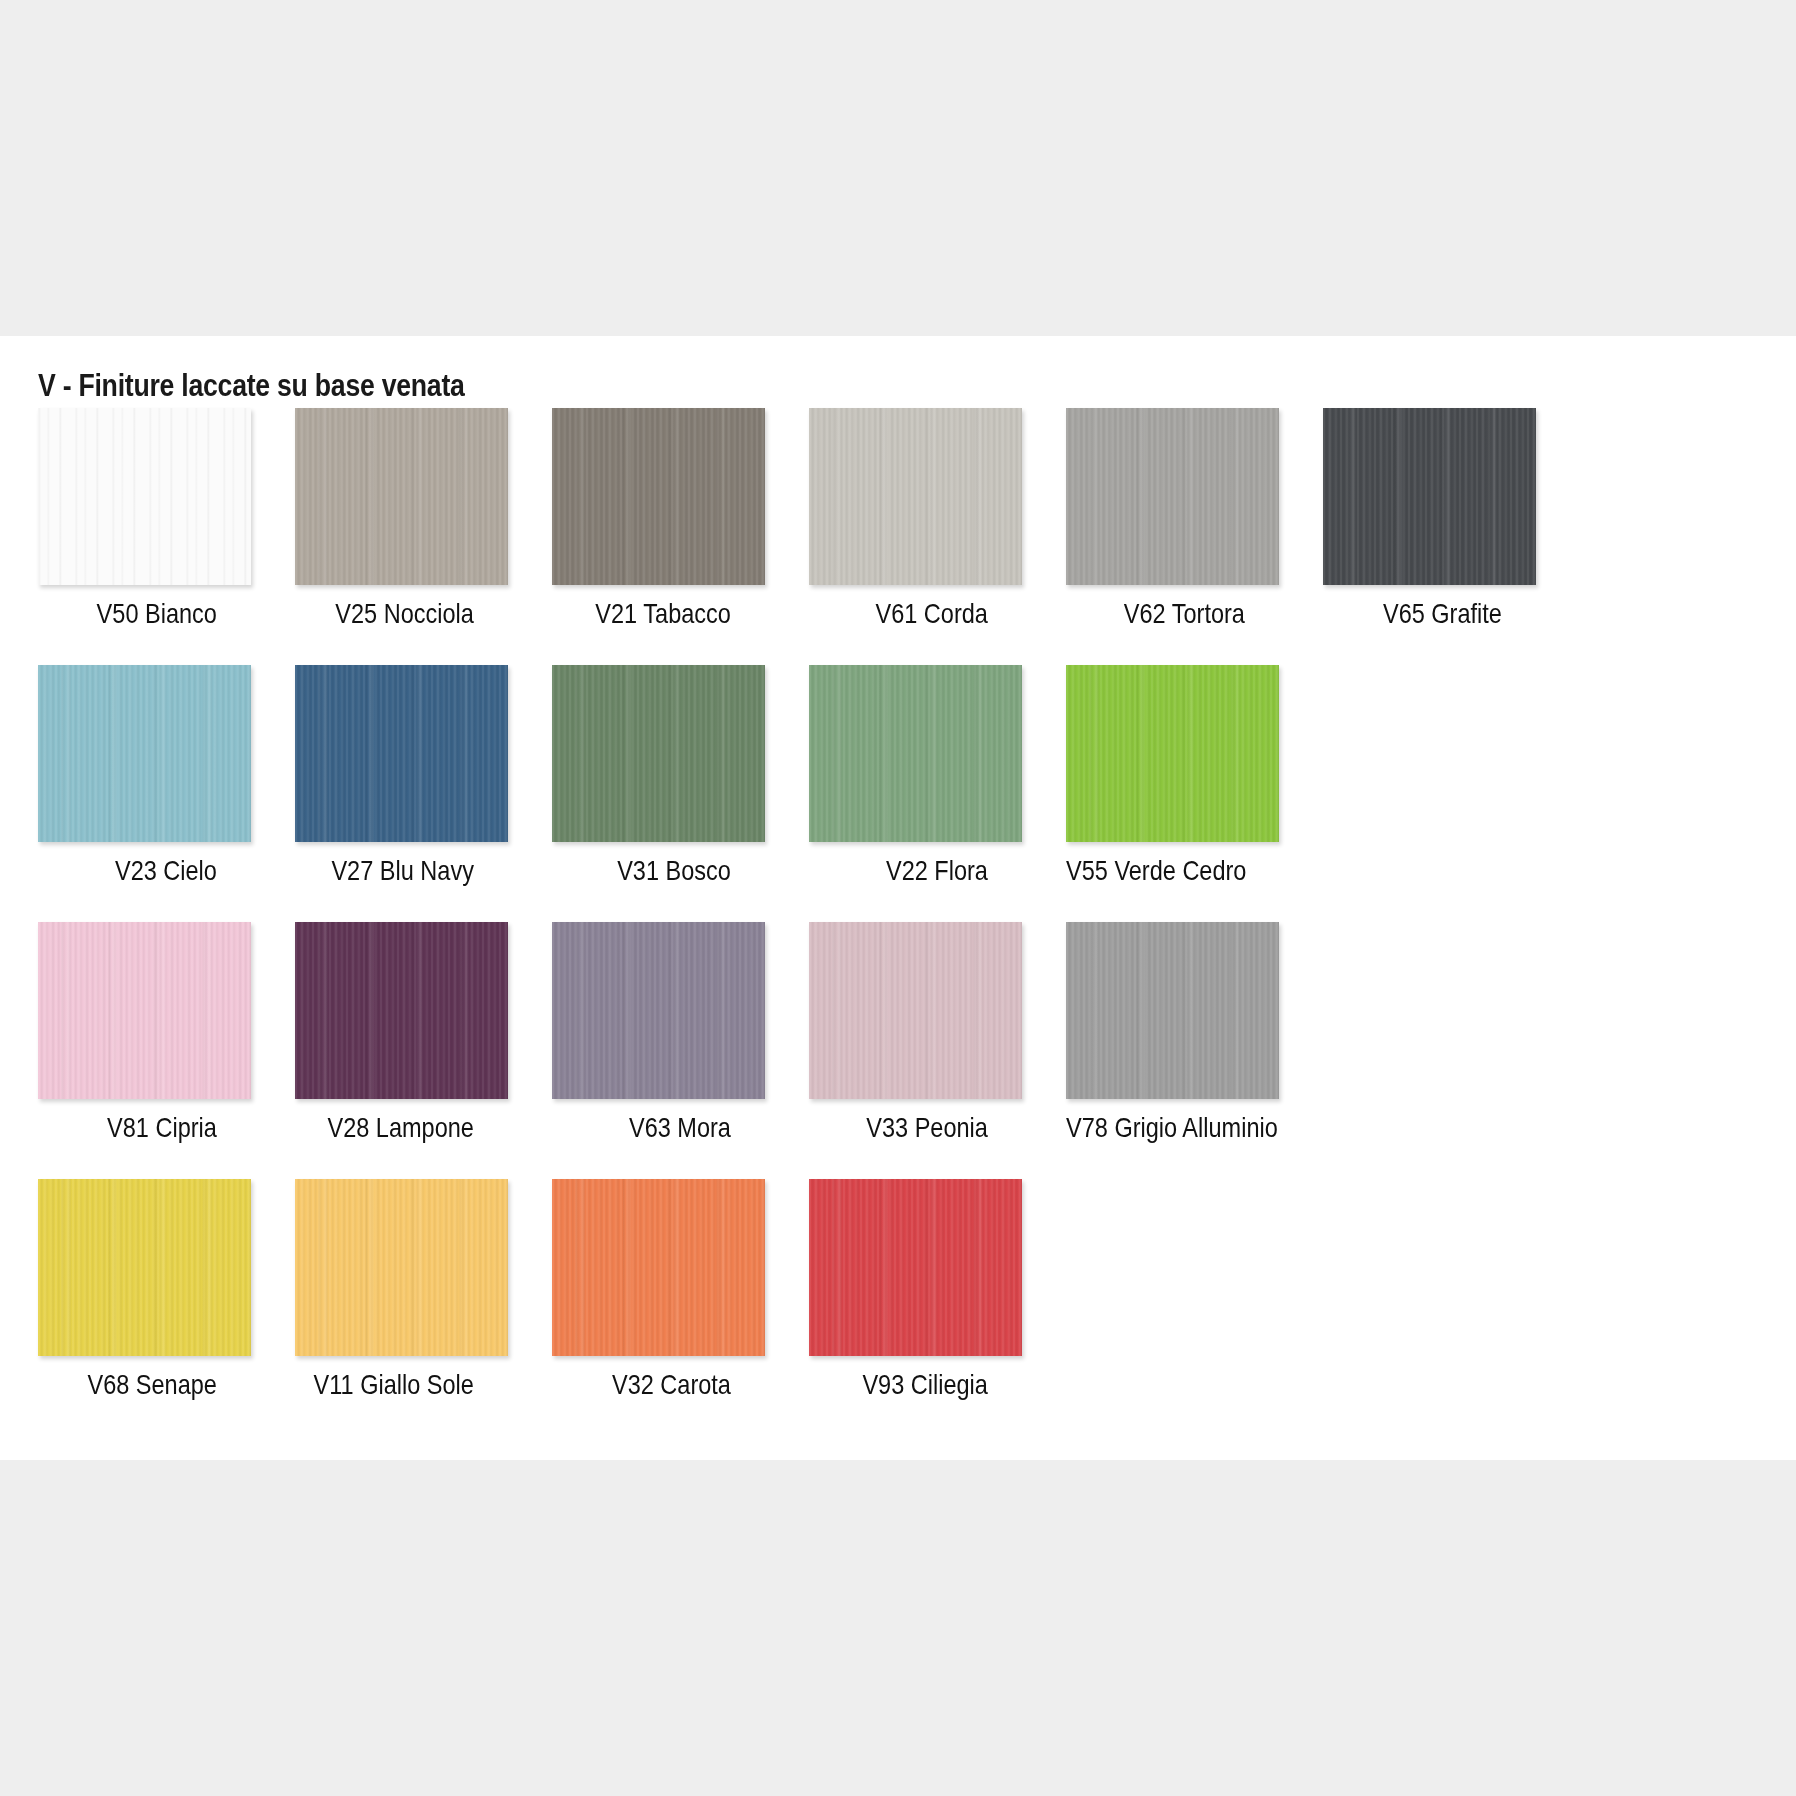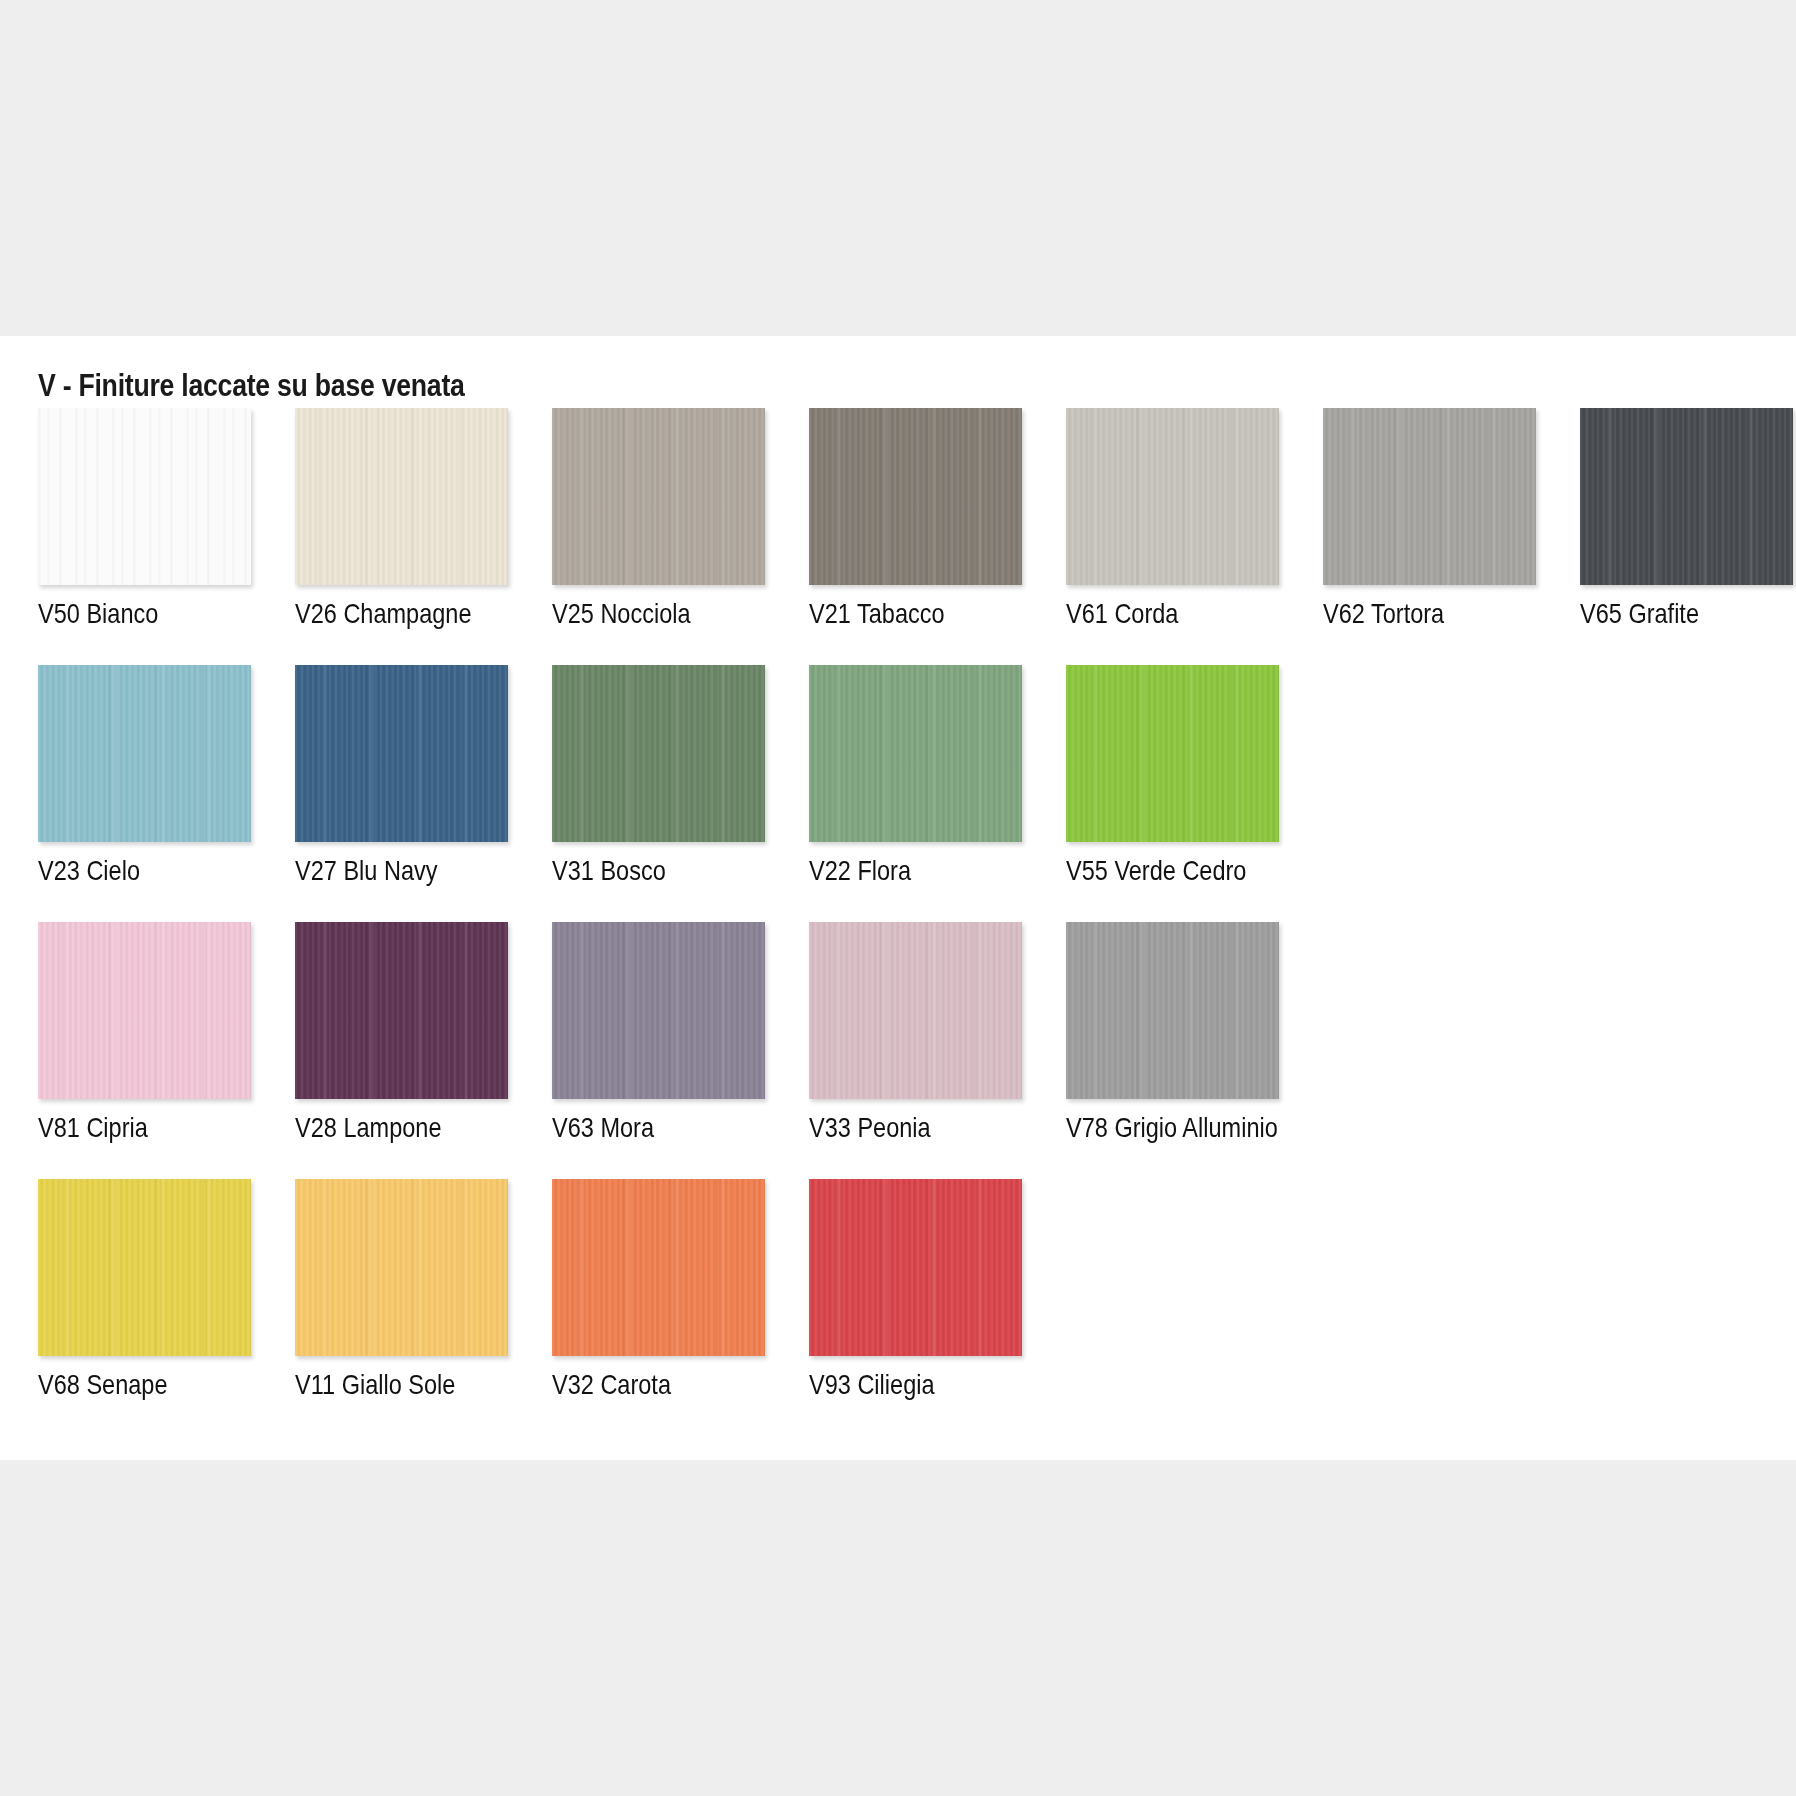--- a/index.html
+++ b/index.html
@@ -57,20 +57,21 @@
     display: flex;
     flex-direction: row;
     margin-bottom: 35px;
   }
 
   .swatch-cell {
     width: 213px;
     margin-right: 44px;
     display: flex;
     flex-direction: column;
+    text-align: right;
   }
   .swatch-cell:last-child { margin-right: 8px; }
 
   
   .swatch-chip {
     position: relative;
     width: 213px;
     height: 177px;
     box-shadow: 2px 3px 4px rgba(0,0,0,0.17);
     overflow: hidden;
@@ -146,26 +147,20 @@
 
     <div id="swatch-grid">
         <div class="swatch-row">
           <div class="swatch-cell">
             <div class="swatch-chip light" style="background-color: rgb(251, 251, 251);">
               <div class="grain"></div>
             </div>
             <div class="swatch-label">V50 Bianco</div>
           </div>
           <div class="swatch-cell">
-            <div class="swatch-chip" style="background-color: rgb(236, 229, 213);">
-              <div class="grain"></div>
-            </div>
-            <div class="swatch-label">V26 Champagne</div>
-          </div>
-          <div class="swatch-cell">
             <div class="swatch-chip" style="background-color: rgb(176, 168, 158);">
               <div class="grain"></div>
             </div>
             <div class="swatch-label">V25 Nocciola</div>
           </div>
           <div class="swatch-cell">
             <div class="swatch-chip" style="background-color: rgb(131, 124, 115);">
               <div class="grain"></div>
             </div>
             <div class="swatch-label">V21 Tabacco</div>

